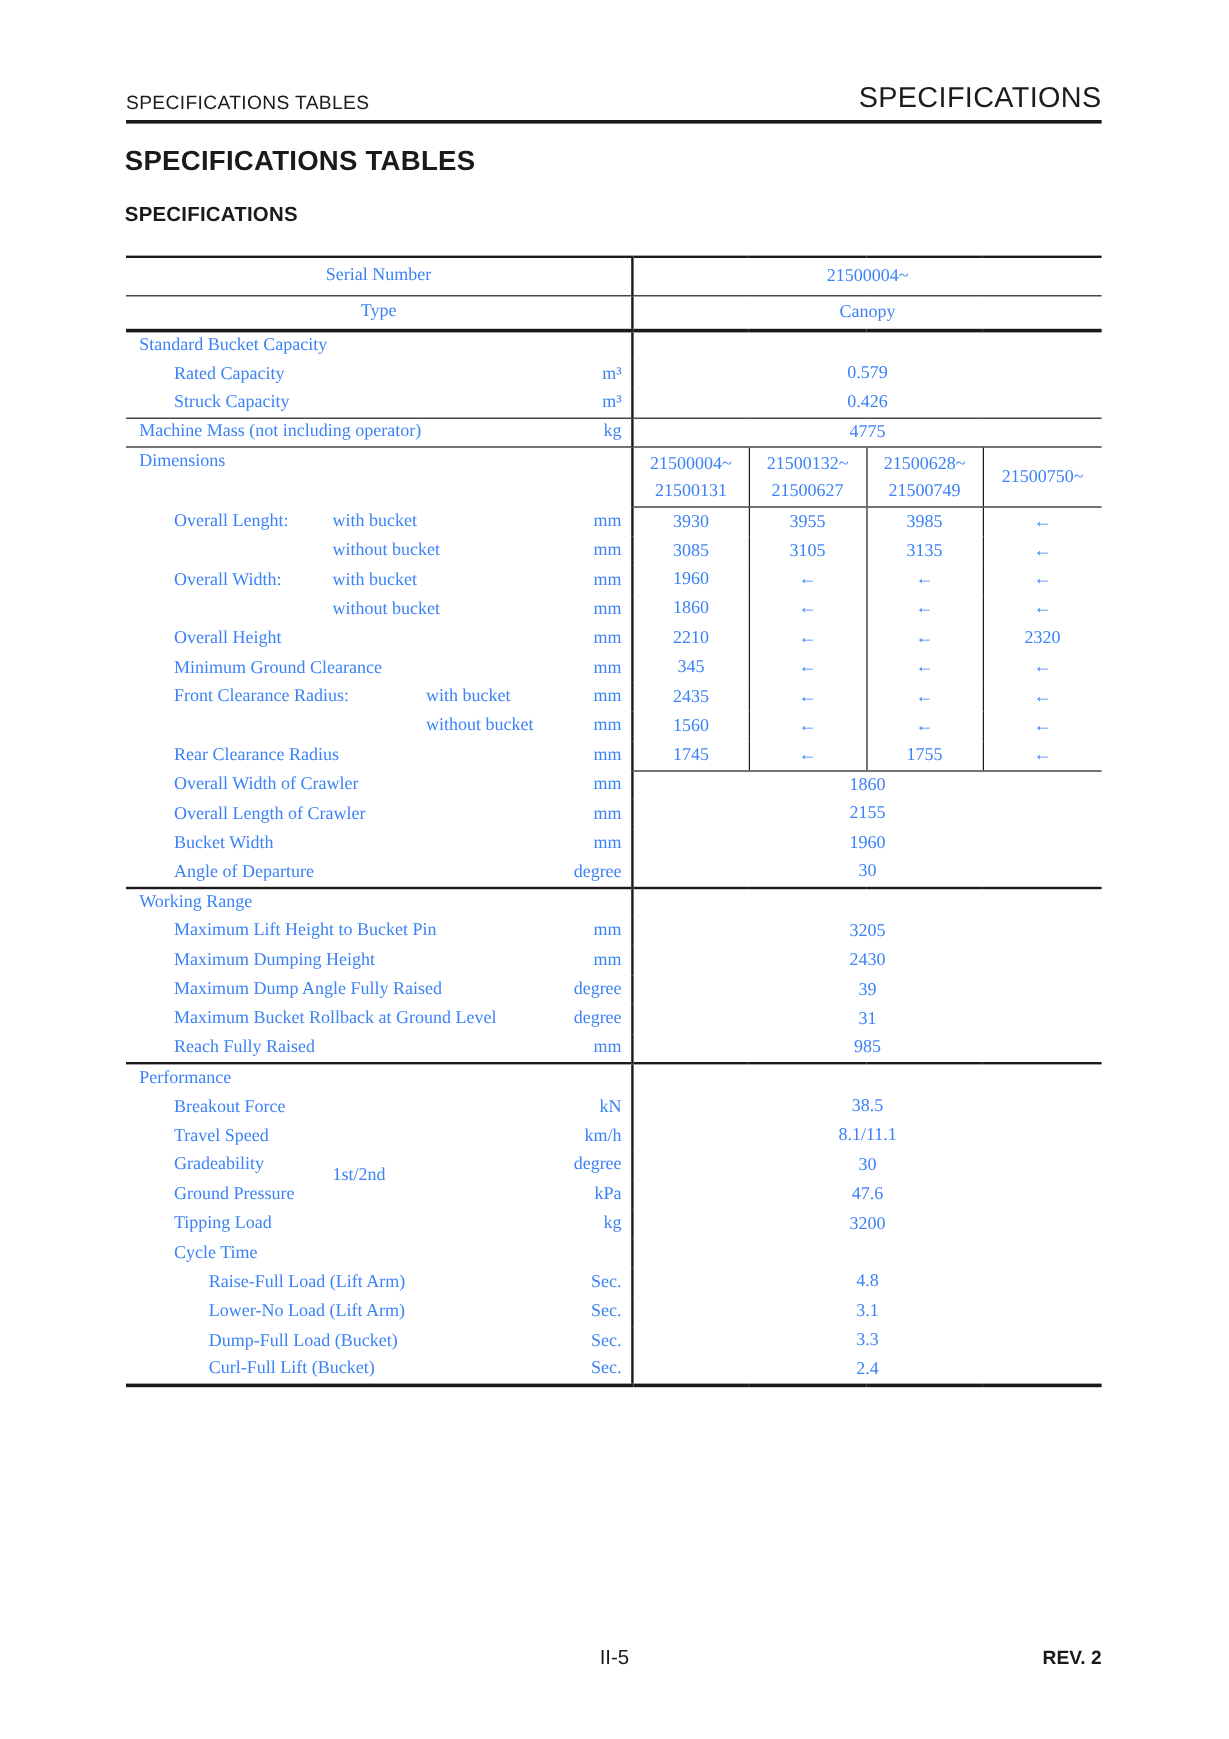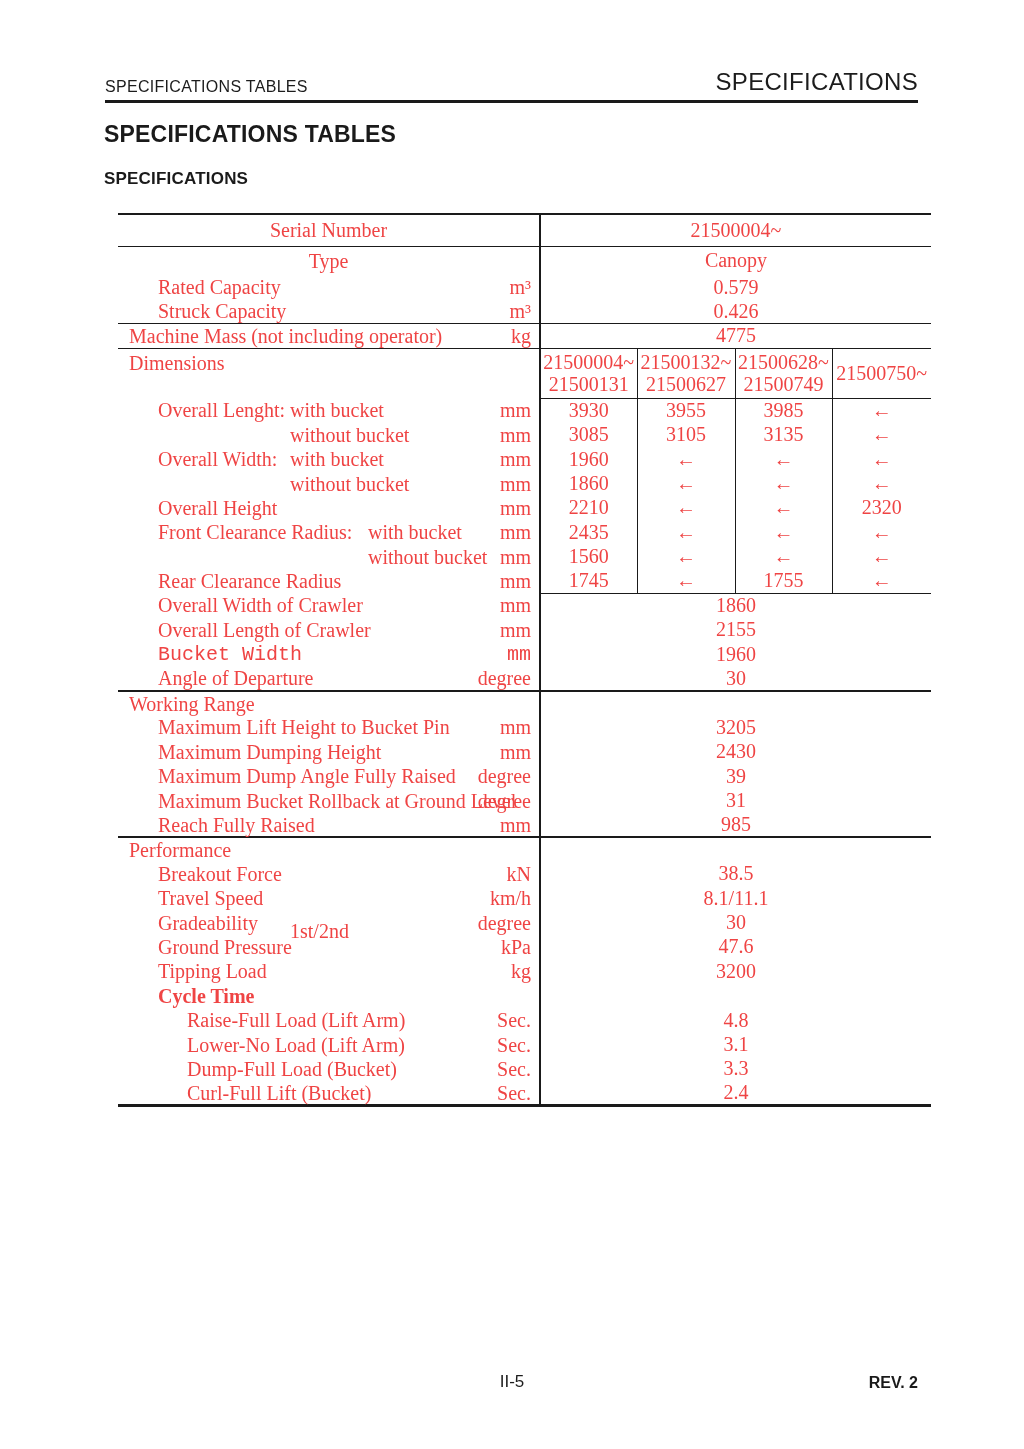--- a/index.html
+++ b/index.html
@@ -9,21 +9,21 @@
 
   
   .hdr-left  { position:absolute; left:105px; top:78px;  font-family:"Liberation Sans",sans-serif; font-size:16px; letter-spacing:.3px; color:#1c1c1c; }
   .hdr-right { position:absolute; right:106px; top:68px; font-family:"Liberation Sans",sans-serif; font-size:24px; letter-spacing:.3px; color:#1c1c1c; }
   .hdr-rule  { position:absolute; left:105px; width:813px; top:100px; height:3px; background:#1a1a1a; }
 
   .title    { position:absolute; left:104px; top:121px; font-family:"Liberation Sans",sans-serif; font-weight:bold; font-size:23px; letter-spacing:.2px; color:#1a1a1a; }
   .subtitle { position:absolute; left:104px; top:169px; font-family:"Liberation Sans",sans-serif; font-weight:bold; font-size:17px; letter-spacing:.2px; color:#1a1a1a; }
 
   
-  .spec-table { position:absolute; left:118px; top:213px; width:813px; border-collapse:collapse; table-layout:fixed; font-size:20px; color:#ef4444; }
+  .spec-table { position:absolute; left:105px; top:213px; width:813px; border-collapse:collapse; table-layout:fixed; font-size:15px; color:#3b82f6; }
   .spec-table td { padding:0; vertical-align:middle; }
   tr.bt1 > td { border-top:1px solid #1a1a1a; }
   tr.bt2 > td { border-top:2px solid #1a1a1a; }
   tr.bt3 > td { border-top:3px solid #1a1a1a; }
   tr.bb3 > td { border-bottom:3px solid #1a1a1a; }
   td.vdiv-main { border-left:2px solid #1a1a1a; }
   td.vdiv { border-left:1px solid #1a1a1a; }
   td.vb { border-bottom:1px solid #1a1a1a; }
 
   .labelcell { position:relative; }
@@ -64,20 +64,26 @@
             <span class="lbl-center">Serial Number</span>
           </td>
           <td class="valuecell vdiv-main" colspan="4">21500004~</td>
         </tr>
         <tr class="bt1">
           <td class="labelcell" style="height: 29px;">
             <span class="lbl-center">Type</span>
           </td>
           <td class="valuecell vdiv-main" colspan="4">Canopy</td>
         </tr>
+        <tr class="bt3">
+          <td class="labelcell" style="height: 24.4px;">
+            <span class="lbl ind0">Standard Bucket Capacity</span>
+          </td>
+          <td class="valuecell vdiv-main" colspan="4"></td>
+        </tr>
         <tr>
           <td class="labelcell" style="height: 24.4px;">
             <span class="lbl ind1">Rated Capacity</span>
             <span class="unit">m³</span>
           </td>
           <td class="valuecell vdiv-main" colspan="4">0.579</td>
         </tr>
         <tr>
           <td class="labelcell" style="height: 24.4px;">
             <span class="lbl ind1">Struck Capacity</span>
@@ -156,20 +162,30 @@
         </tr>
         <tr>
           <td class="labelcell" style="height: 24.4px;">
             <span class="lbl ind1">Overall Height</span>
             <span class="unit">mm</span>
           </td>
           <td class="valuecell vdiv-main">2210</td>
           <td class="valuecell vdiv">←</td>
           <td class="valuecell vdiv">←</td>
           <td class="valuecell vdiv">2320</td>
+        </tr>
+        <tr>
+          <td class="labelcell" style="height: 24.4px;">
+            <span class="lbl ind1">Minimum Ground Clearance</span>
+            <span class="unit">mm</span>
+          </td>
+          <td class="valuecell vdiv-main">345</td>
+          <td class="valuecell vdiv">←</td>
+          <td class="valuecell vdiv">←</td>
+          <td class="valuecell vdiv">←</td>
         </tr>
         <tr>
           <td class="labelcell" style="height: 24.4px;">
             <span class="lbl ind1">Front Clearance Radius:</span>
             <span class="sub" style="left: 250px;">with bucket</span>
             <span class="unit">mm</span>
           </td>
           <td class="valuecell vdiv-main">2435</td>
           <td class="valuecell vdiv">←</td>
           <td class="valuecell vdiv">←</td>
@@ -203,21 +219,21 @@
           <td class="valuecell vdiv-main" colspan="4">1860</td>
         </tr>
         <tr>
           <td class="labelcell" style="height: 24.4px; text-align: right;">
             <span class="lbl ind1">Overall Length of Crawler</span>
             <span class="unit">mm</span>
           </td>
           <td class="valuecell vdiv-main" colspan="4">2155</td>
         </tr>
         <tr>
-          <td class="labelcell" style="height: 24.4px; font-family: Liberation Mono, monospace;">
+          <td class="labelcell" style="height: 24.4px;">
             <span class="lbl ind1">Bucket Width</span>
             <span class="unit">mm</span>
           </td>
           <td class="valuecell vdiv-main" colspan="4">1960</td>
         </tr>
         <tr>
           <td class="labelcell" style="height: 24.4px;">
             <span class="lbl ind1">Angle of Departure</span>
             <span class="unit">degree</span>
           </td>
@@ -300,21 +316,21 @@
           <td class="valuecell vdiv-main" colspan="4">47.6</td>
         </tr>
         <tr>
           <td class="labelcell" style="height: 24.4px;">
             <span class="lbl ind1">Tipping Load</span>
             <span class="unit">kg</span>
           </td>
           <td class="valuecell vdiv-main" colspan="4">3200</td>
         </tr>
         <tr>
-          <td class="labelcell" style="height: 24.4px; font-weight: bold;">
+          <td class="labelcell" style="height: 24.4px;">
             <span class="lbl ind1">Cycle Time</span>
           </td>
           <td class="valuecell vdiv-main" colspan="4"></td>
         </tr>
         <tr>
           <td class="labelcell" style="height: 24.4px;">
             <span class="lbl ind2">Raise-Full Load (Lift Arm)</span>
             <span class="unit">Sec.</span>
           </td>
           <td class="valuecell vdiv-main" colspan="4">4.8</td>

